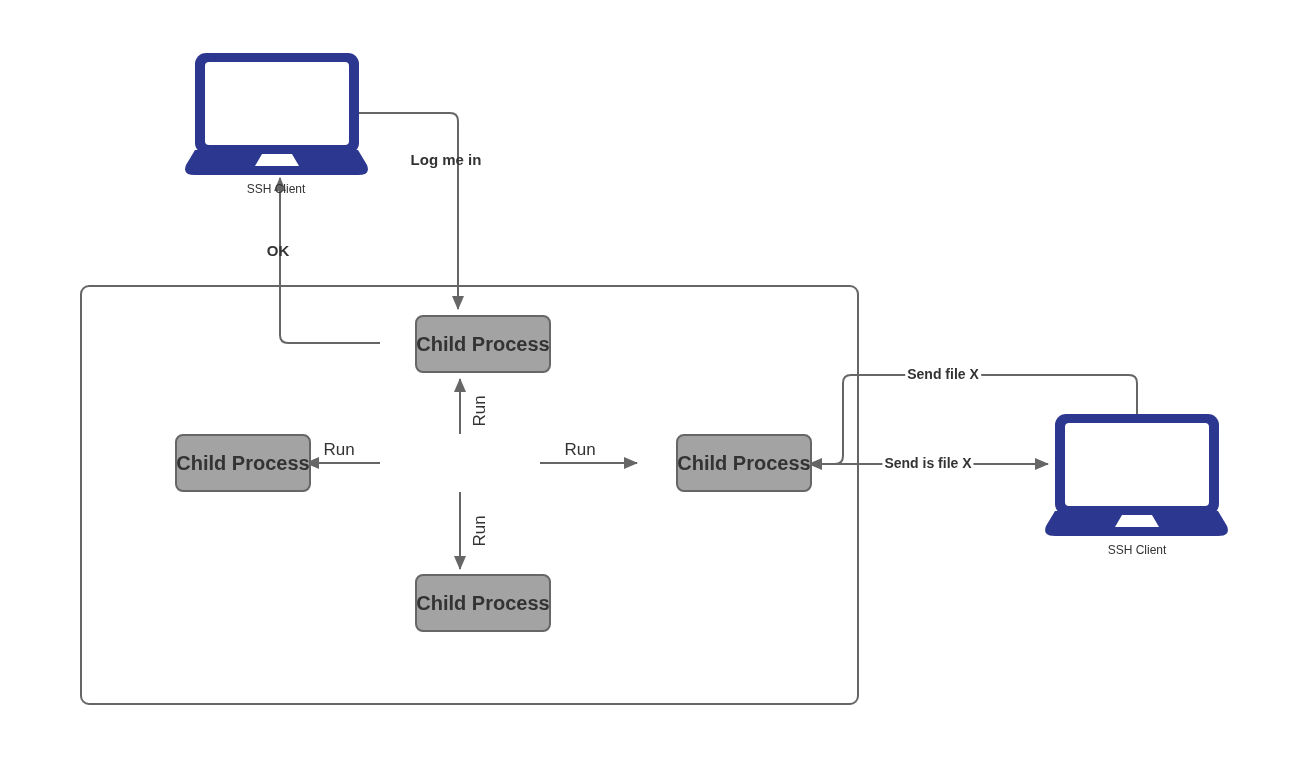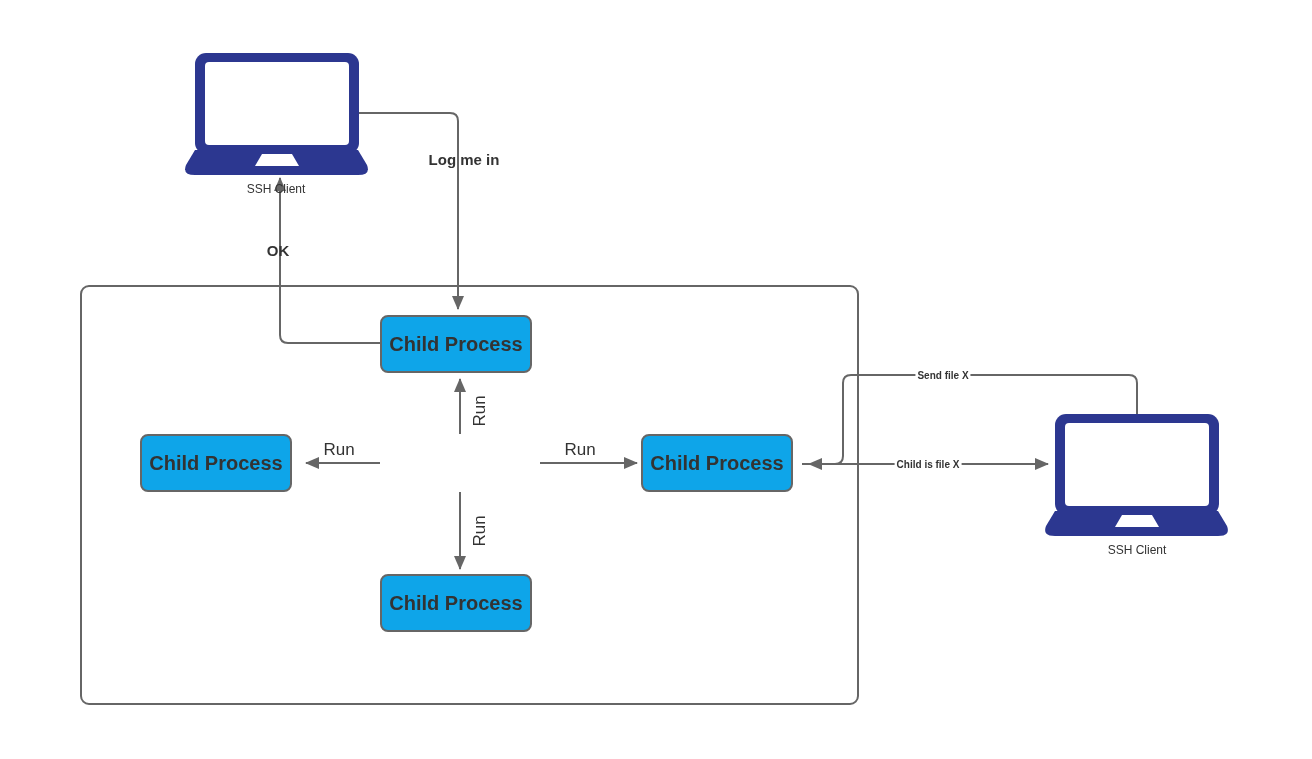--- a/index.html
+++ b/index.html
@@ -28,38 +28,39 @@
     width: 1312px; height: 759px;
   }
   .edge { fill: none; stroke: var(--color-line); stroke-width: 2; }
   .container-box { fill: none; stroke: var(--color-line); stroke-width: 2; }
   .arrowhead { fill: var(--color-line); }
   .laptop-body { fill: var(--color-laptop); }
   .laptop-white { fill: #ffffff; }
 
   .node {
     position: absolute;
-    width: 152px; height: 58px;
-    background: #0ea5e9;
+    width: 136px; height: 58px;
+    background: #a3a3a3;
     border: 2px solid var(--color-node_border);
     border-radius: 8px;
     display: flex; align-items: center; justify-content: center;
     font-size: 20px; font-weight: bold;
     color: var(--color-text);
     white-space: nowrap;
+    margin-left: 35px;
   }
   .edge-label {
     position: absolute;
     transform: translate(-50%, -50%);
     font-size: 15px; font-weight: bold;
     color: var(--color-text);
     white-space: nowrap;
     line-height: 1.1;
   }
-  .edge-label.small { font-size: 10px; }
+  .edge-label.small { font-size: 14px; }
   .edge-label.bg { background: #ffffff; padding: 0 2px; }
   .edge-label.run { font-weight: normal; font-size: 17px; }
   .edge-label.vertical { transform: translate(-50%, -50%) rotate(-90deg); }
   .client-label {
     position: absolute;
     transform: translateX(-50%);
     font-size: 12px;
     color: var(--color-text);
     white-space: nowrap;
   }
@@ -98,22 +99,22 @@
   </svg>
 
   <div class="node" style="left:380px; top:315px">Child Process</div>
   <div class="node" style="left:140px; top:434px">Child Process</div>
   <div class="node" style="left:641px; top:434px">Child Process</div>
   <div class="node" style="left:380px; top:574px">Child Process</div>
 
   <div class="client-label" style="left:276px; top:182px">SSH Client</div>
   <div class="client-label" style="left:1137px; top:543px">SSH Client</div>
 
-  <div class="edge-label" style="left:464px; top:160px">Log me in</div>
+  <div class="edge-label" style="left:446px; top:160px">Log me in</div>
   <div class="edge-label" style="left:278px; top:251px">OK</div>
   <div class="edge-label run vertical" style="left:480px; top:411px">Run</div>
   <div class="edge-label run" style="left:339px; top:450px">Run</div>
   <div class="edge-label run" style="left:580px; top:450px">Run</div>
   <div class="edge-label run vertical" style="left:480px; top:531px">Run</div>
   <div class="edge-label small bg" style="left:943px; top:375px">Send file X</div>
-  <div class="edge-label small bg" style="left:928px; top:464px">Child is file X</div>
+  <div class="edge-label small bg" style="left:928px; top:464px">Send is file X</div>
 
 </div>
 
 </body></html>

